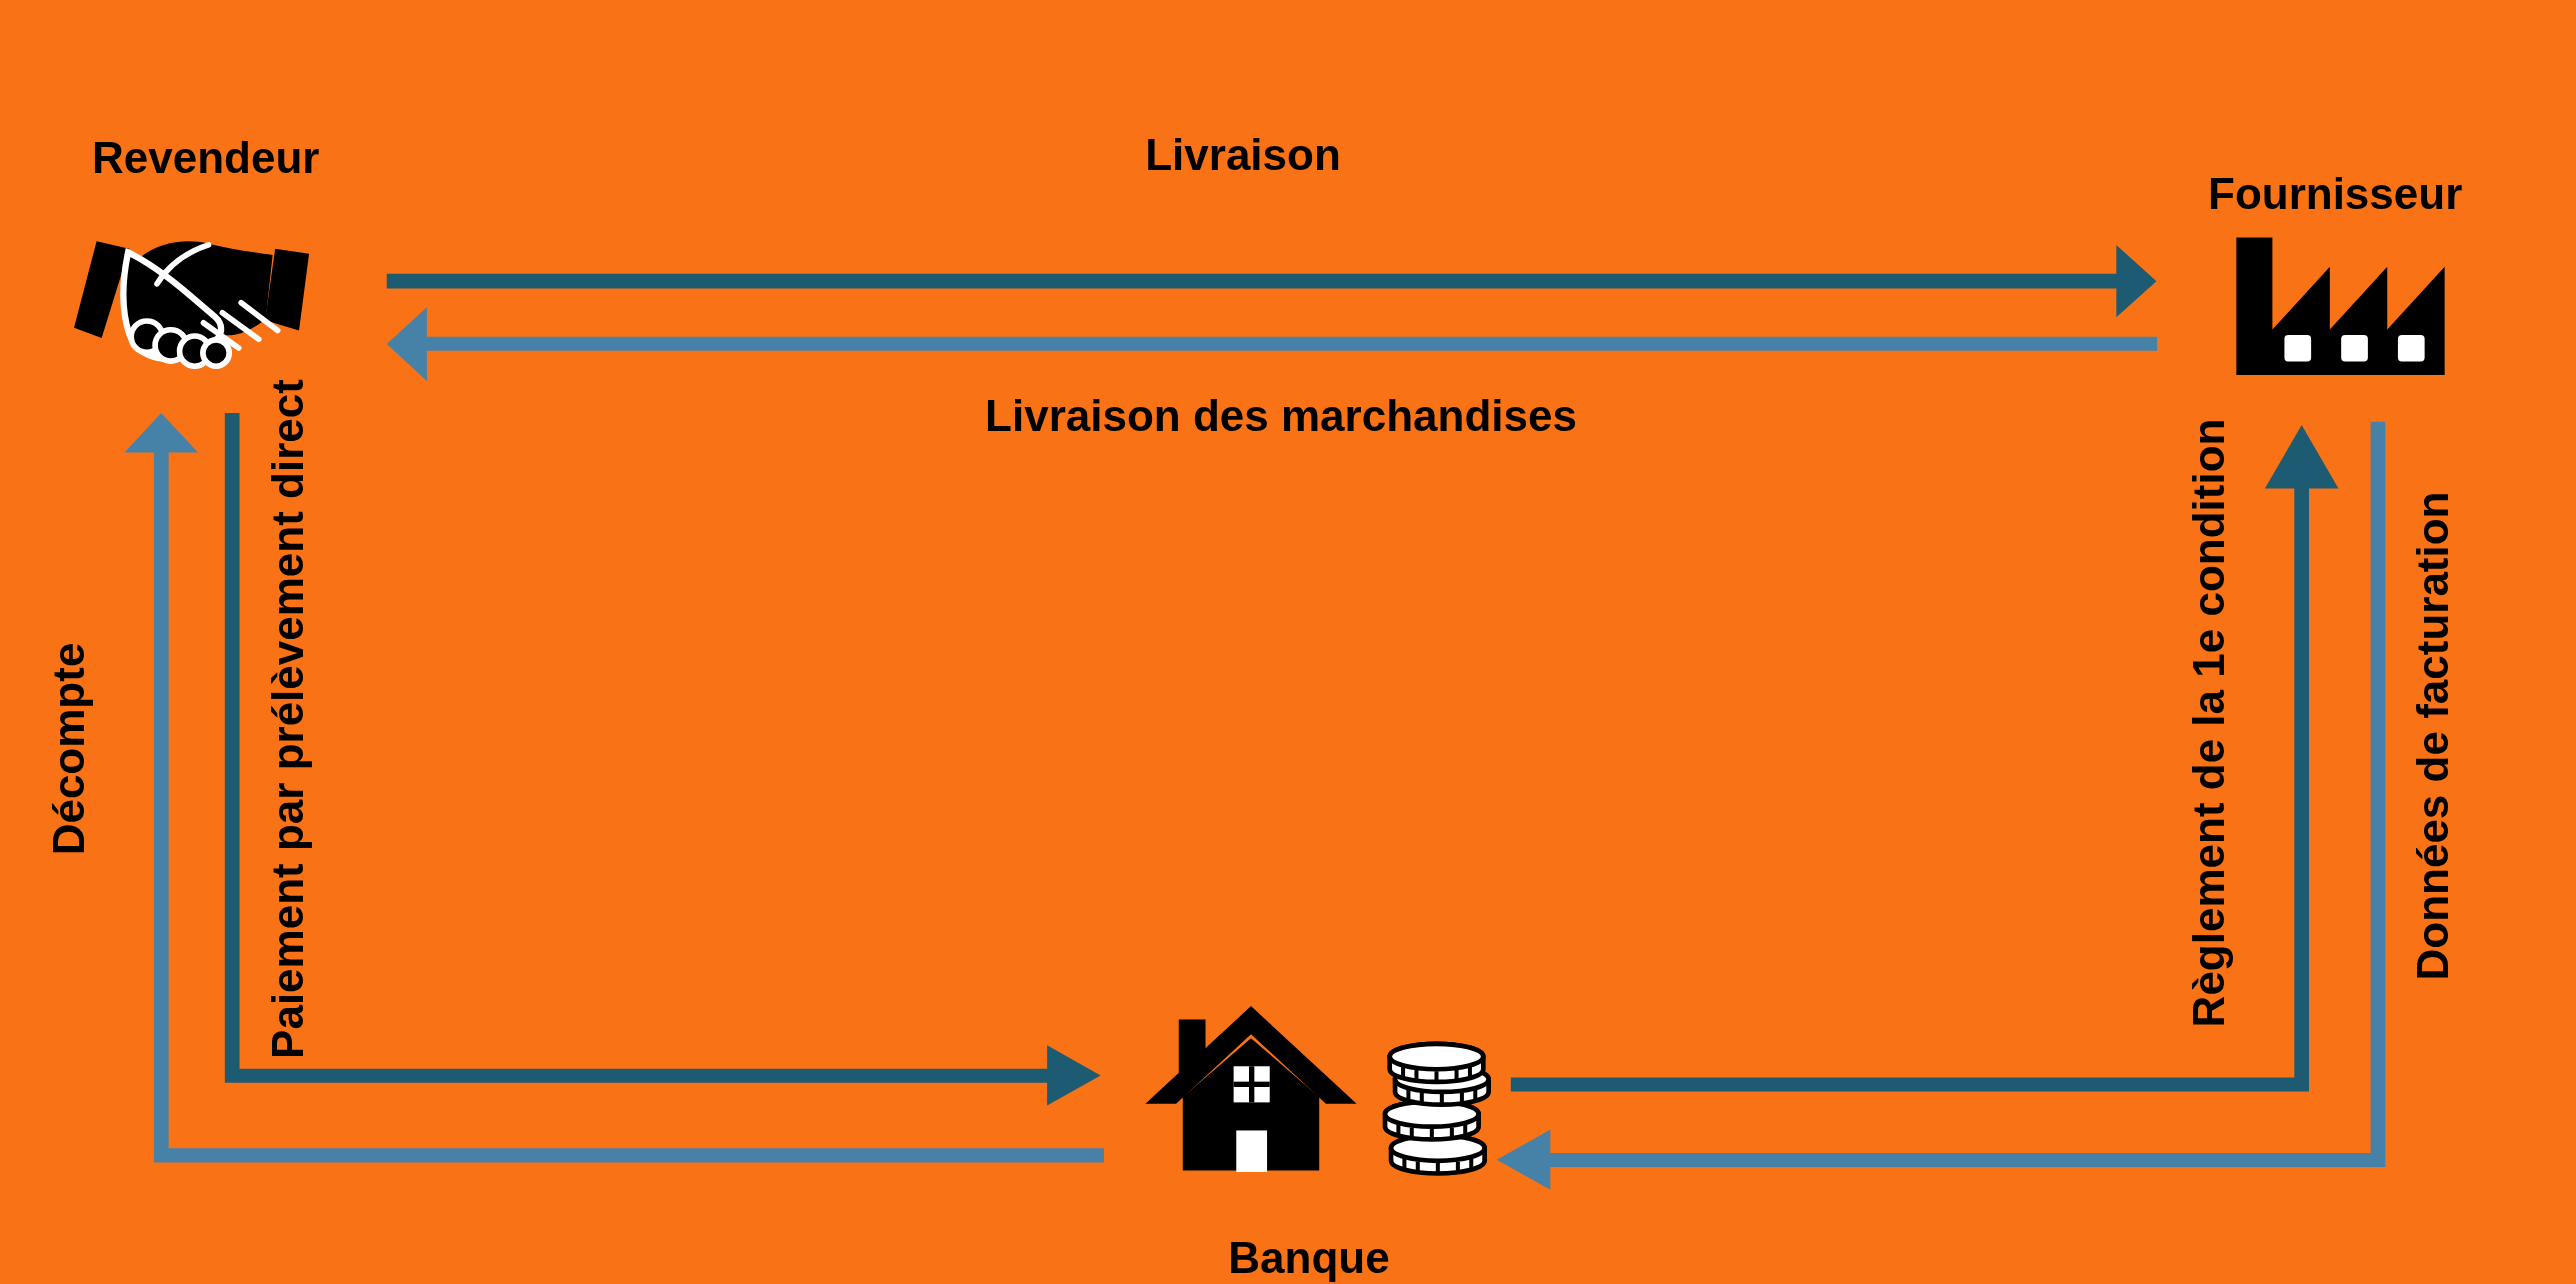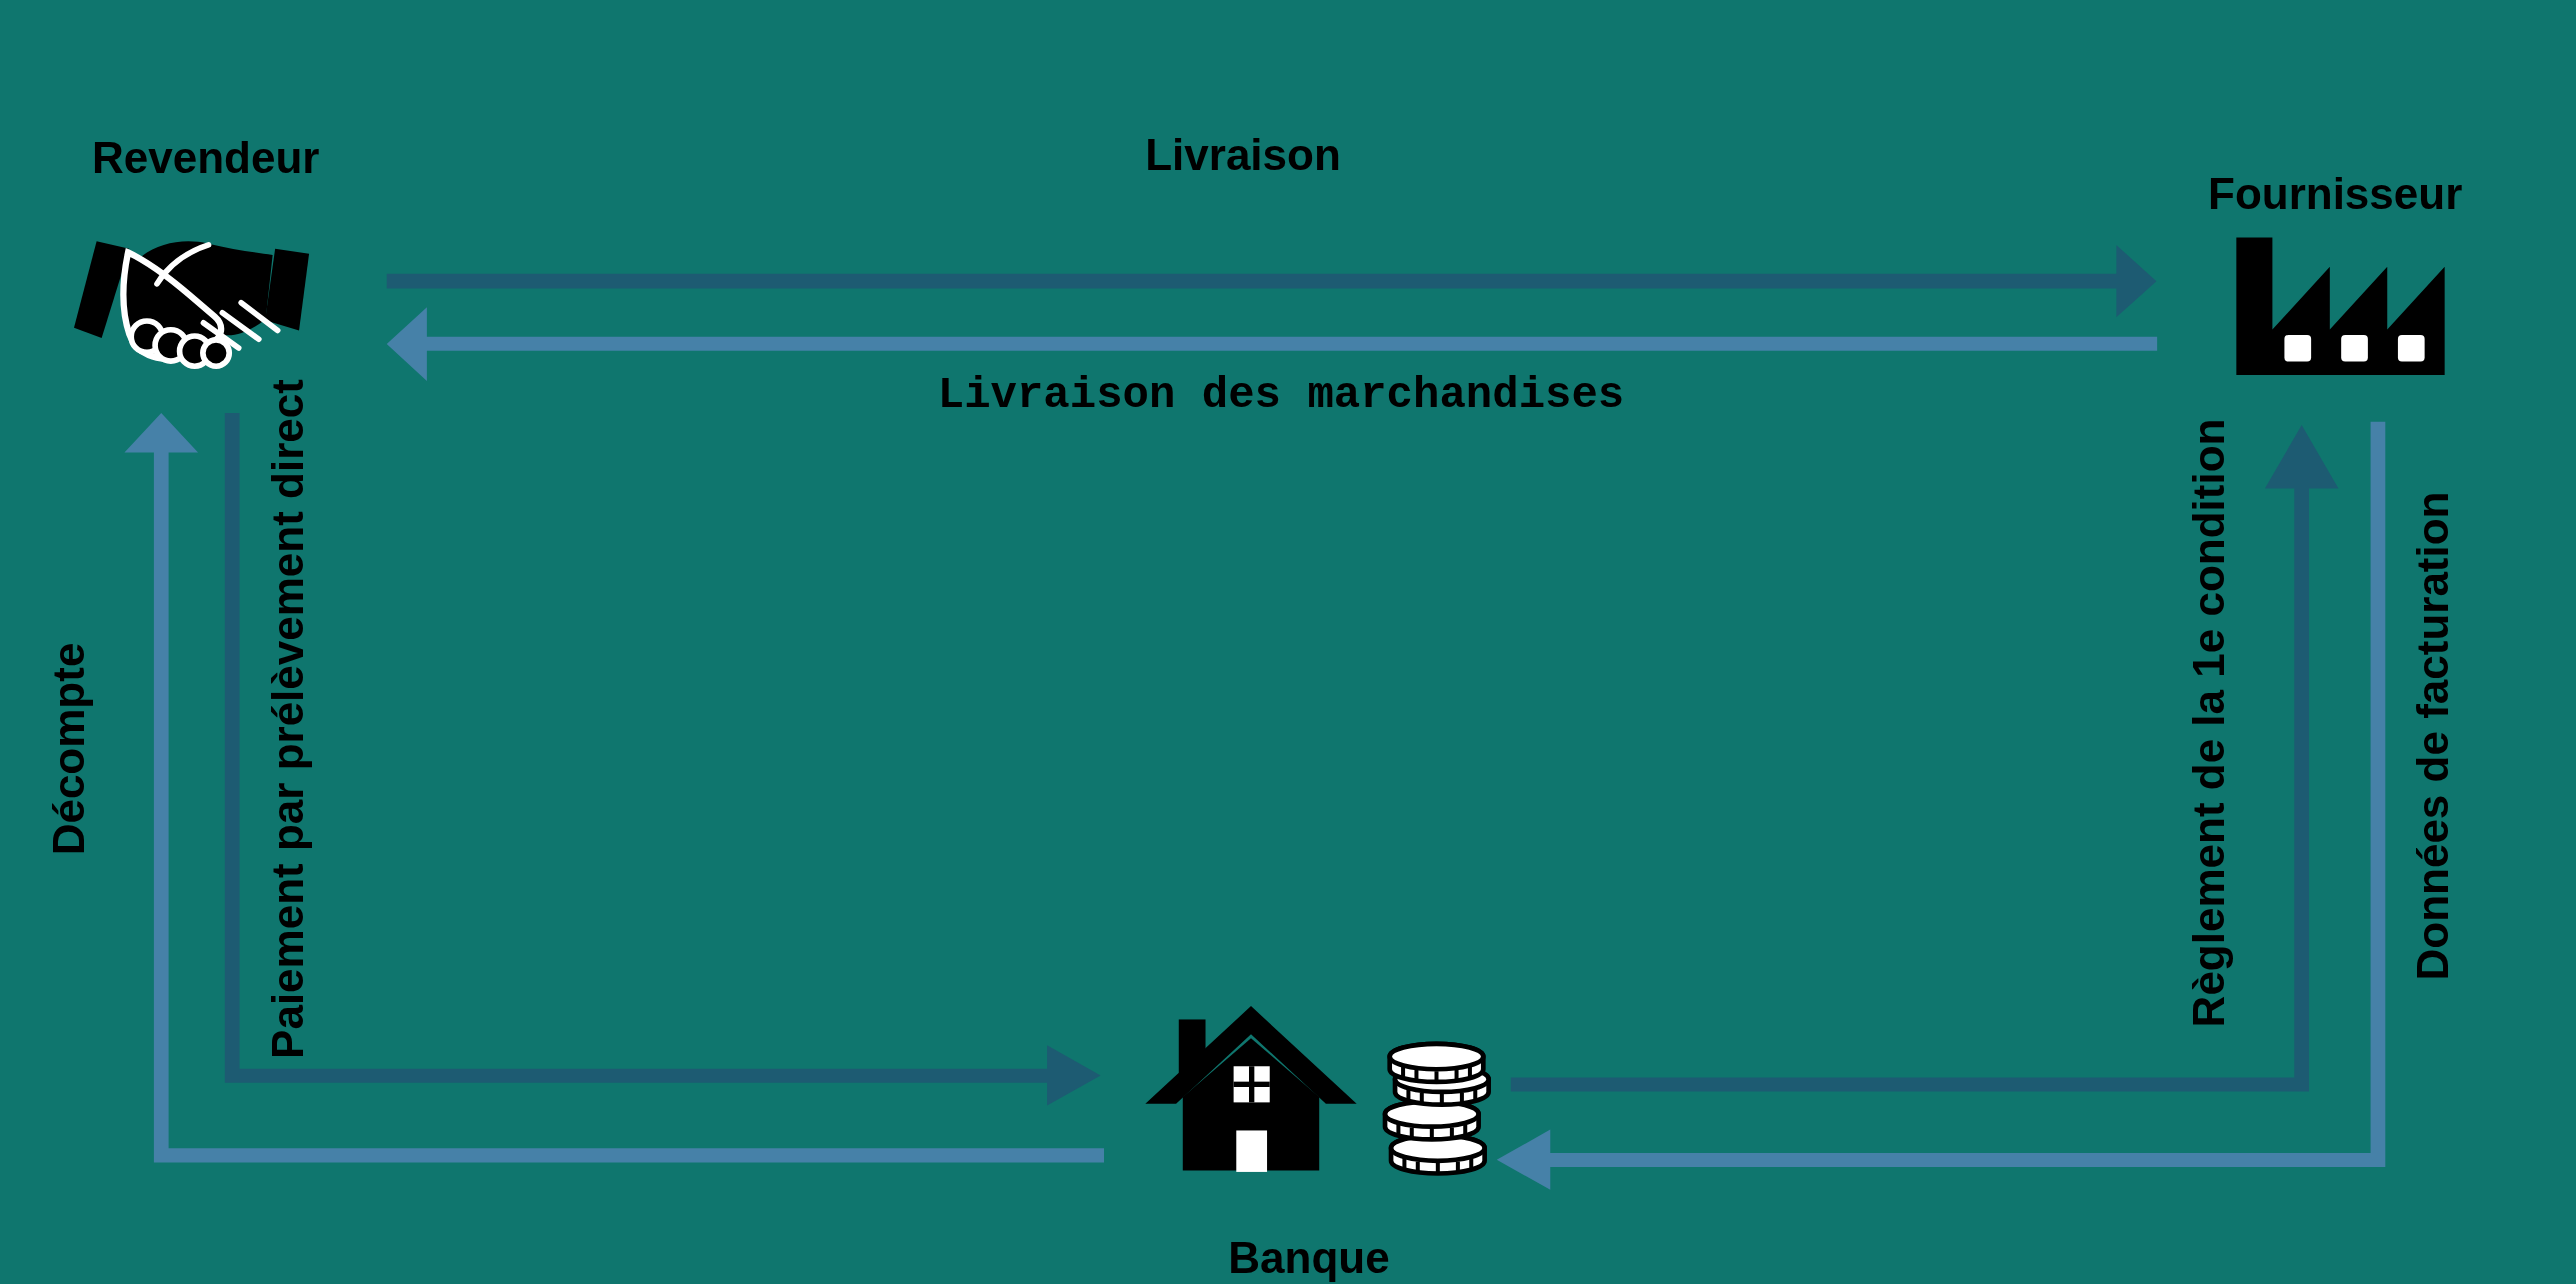--- a/index.html
+++ b/index.html
@@ -14,21 +14,21 @@
     transform:translate(-50%,-50%) rotate(-90deg);transform-origin:center center;
   }
   .caption{position:absolute;font-size:31px;font-weight:400;white-space:nowrap;}
   .icon{position:absolute;}
   svg{display:block;}
   #arrow-layer{position:absolute;left:0;top:0;}
 </style>
 </head>
 <body>
 
-<div id="stage" style="background: #0f766e; color: rgb(0, 0, 0);">
+<div id="stage" style="background: #f97316; color: rgb(0, 0, 0);">
 
   <svg id="arrow-layer" width="2576" height="1285" viewBox="0 0 3850 1920">
 
     <path class="flow-dark" d="M578,409 H3163 V366 L3223,420 L3163,474 V431 H578 Z" fill="#1D5B72"></path>
 
     <path class="flow-light" d="M638,459 L578,514 L638,569 V524 H3224 V503 H638 Z" fill="#4681A8"></path>
 
     <path class="flow-light" d="M186,676 L241,617 L296,676 H252 V1716 H1650 V1737 H230 V676 Z" fill="#4681A8"></path>
 
     <path class="flow-dark" d="M336,617 H358 V1597 H1565 V1562 L1645,1607 L1565,1652 V1618 H336 Z" fill="#1D5B72"></path>
@@ -37,21 +37,21 @@
 
     <path class="flow-light" d="M3543,630 H3565 V1744 H2317 V1778 L2237,1733 L2317,1688 V1723 H3543 Z" fill="#4681A8"></path>
   </svg>
 
   <div class="hlabel" style="left:92px;top:134px;">Revendeur</div>
 
   <div class="hlabel centered" style="left:1243px;top:131px;">Livraison</div>
 
   <div class="hlabel" style="left:2208px;top:170px;">Fournisseur</div>
 
-  <div class="hlabel centered" style="left:1281px;top:371px;font-family:Liberation Mono, monospace;">Livraison des marchandises</div>
+  <div class="hlabel centered" style="left:1281px;top:392px;">Livraison des marchandises</div>
 
   <div class="hlabel centered" style="left:1309px;top:1234px;">Banque</div>
 
   <div class="vlabel" style="left:69px;top:749px;">Décompte</div>
 
   <div class="vlabel" style="left:288px;top:719px;">Paiement par prélèvement direct</div>
 
   <div class="vlabel" style="left:2209px;top:723px;">Règlement de la 1e condition</div>
 
   <div class="vlabel" style="left:2433px;top:736px;">Données de facturation</div>

